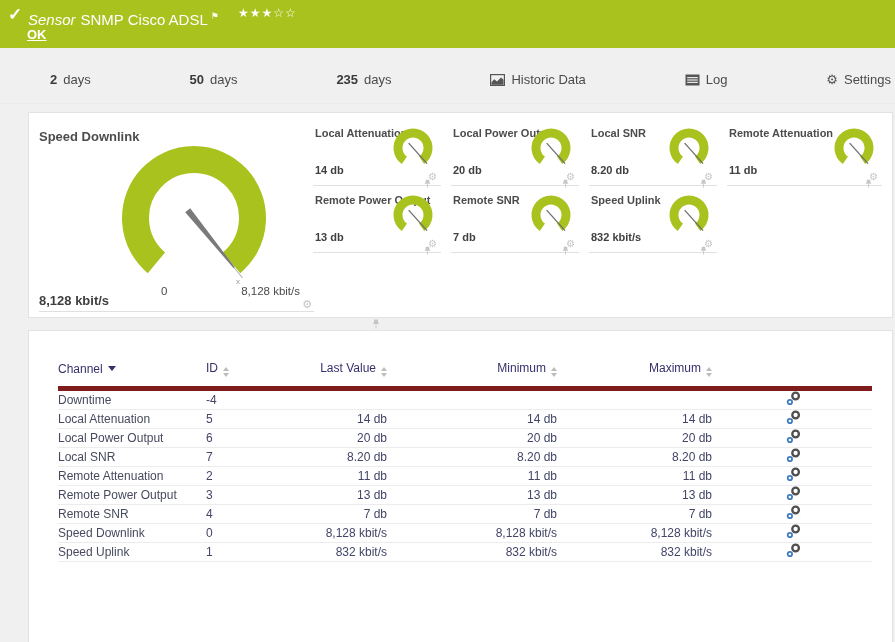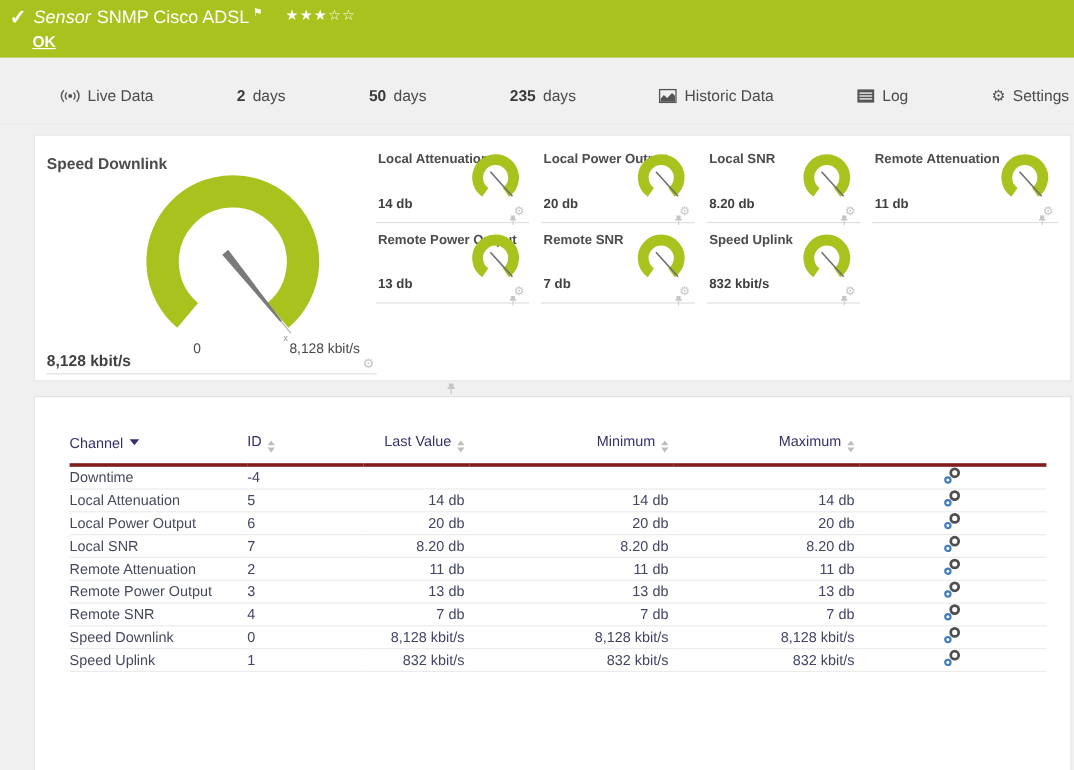--- a/index.html
+++ b/index.html
@@ -3,21 +3,21 @@
 <meta charset="utf-8">
 <style>
   html,body{margin:0;padding:0;}
   body{width:895px;height:642px;overflow:hidden;background:#f0f0f0;
        font-family:"Liberation Sans",sans-serif;position:relative;}
   .stage{position:absolute;inset:0;width:895px;height:642px;overflow:hidden;}
 
   
   .banner{position:absolute;left:0;top:0;right:0;height:48px;background:#a9c21d;color:#fff;}
   .banner .check{position:absolute;left:8px;top:4px;font-size:17px;font-weight:bold;}
-  .banner .titlewrap{position:absolute;left:28px;top:5px;font-size:15px;white-space:nowrap;}
+  .banner .titlewrap{position:absolute;left:28px;top:11px;font-size:15px;white-space:nowrap;}
   .banner .prefix{font-style:italic;margin-right:5px;}
   .banner .flag{font-size:9px;vertical-align:super;margin-left:3px;opacity:.95;}
   .banner .stars{position:absolute;left:238px;top:6px;font-size:12px;letter-spacing:1px;}
   .banner .ok{position:absolute;left:27px;top:27px;font-size:13px;font-weight:bold;text-decoration:underline;}
 
   
   .tabbar{position:absolute;left:0;top:48px;right:0;height:56px;display:flex;
           align-items:flex-end;padding-left:46px;justify-content:space-between;
           border-bottom:1px solid #ececec;box-sizing:border-box;}
   .tab{display:flex;align-items:center;gap:6px;font-size:13px;color:#4b4b4b;
@@ -53,21 +53,21 @@
   .mini .gp{right:4px;bottom:3px;}
   .mini .gp .gear-glyph{font-size:10px;}
 
   
   table{border-collapse:collapse;table-layout:fixed;margin:30px 20px 0 29px;
         width:calc(100% - 49px);font-size:12px;}
   col.c1{width:148px;}col.c2{width:97px;}col.c3{width:88px;}
   col.c4{width:170px;}col.c5{width:155px;}
   th{font-weight:400;color:#35316b;text-align:left;padding:0 0 9px 0;white-space:nowrap;}
   th.num,td.num{text-align:right;padding-right:4px;}
-  thead tr{border-bottom:3px solid #7f1d1d;}
+  thead tr{border-bottom:5px solid #7f1d1d;}
   tbody tr{border-bottom:1px solid #ececec;height:16px;}
   td{color:#424566;padding:0;}
   td.ch{color:#474a5e;}
   td.icon-cell{padding-left:70px;}
   .sorts{display:inline-flex;flex-direction:column;margin-left:5px;vertical-align:1px;}
   .sorts i{display:block;width:0;height:0;border-left:3.5px solid transparent;border-right:3.5px solid transparent;}
   .sorts .up{border-bottom:4px solid #bdbdbd;margin-bottom:2px;}
   .sorts .down{border-top:4px solid #bdbdbd;}
   .sort-active{display:inline-block;margin-left:5px;vertical-align:2px;width:0;height:0;
     border-left:4px solid transparent;border-right:4px solid transparent;border-top:5px solid #35316b;}
@@ -79,30 +79,20 @@
 <div class="stage">
 
   <div class="banner">
     <span class="check">✓</span>
     <span class="titlewrap"><span class="prefix">Sensor</span><span>SNMP Cisco ADSL</span><span class="flag">⚑</span></span>
     <span class="stars"><span>★★★</span><span>☆☆</span></span>
     <span class="ok">OK</span>
   </div>
 
   <div class="tabbar">
-    <div class="tab">
-      <svg width="17" height="12" viewBox="0 0 17 12">
-          <circle cx="8.5" cy="6" r="1.7" fill="#555"></circle>
-          <path d="M5.7 3 A4.2 4.2 0 0 0 5.7 9" fill="none" stroke="#555" stroke-width="1.2"></path>
-          <path d="M3.2 1.2 A6.6 6.6 0 0 0 3.2 10.8" fill="none" stroke="#555" stroke-width="1.2"></path>
-          <path d="M11.3 3 A4.2 4.2 0 0 1 11.3 9" fill="none" stroke="#555" stroke-width="1.2"></path>
-          <path d="M13.8 1.2 A6.6 6.6 0 0 1 13.8 10.8" fill="none" stroke="#555" stroke-width="1.2"></path>
-        </svg>
-      <span>Live Data</span>
-    </div>
     <div class="tab">
       <span class="tnum">2</span>
       <span>days</span>
     </div>
     <div class="tab">
       <span class="tnum">50</span>
       <span>days</span>
     </div>
     <div class="tab">
       <span class="tnum">235</span>

